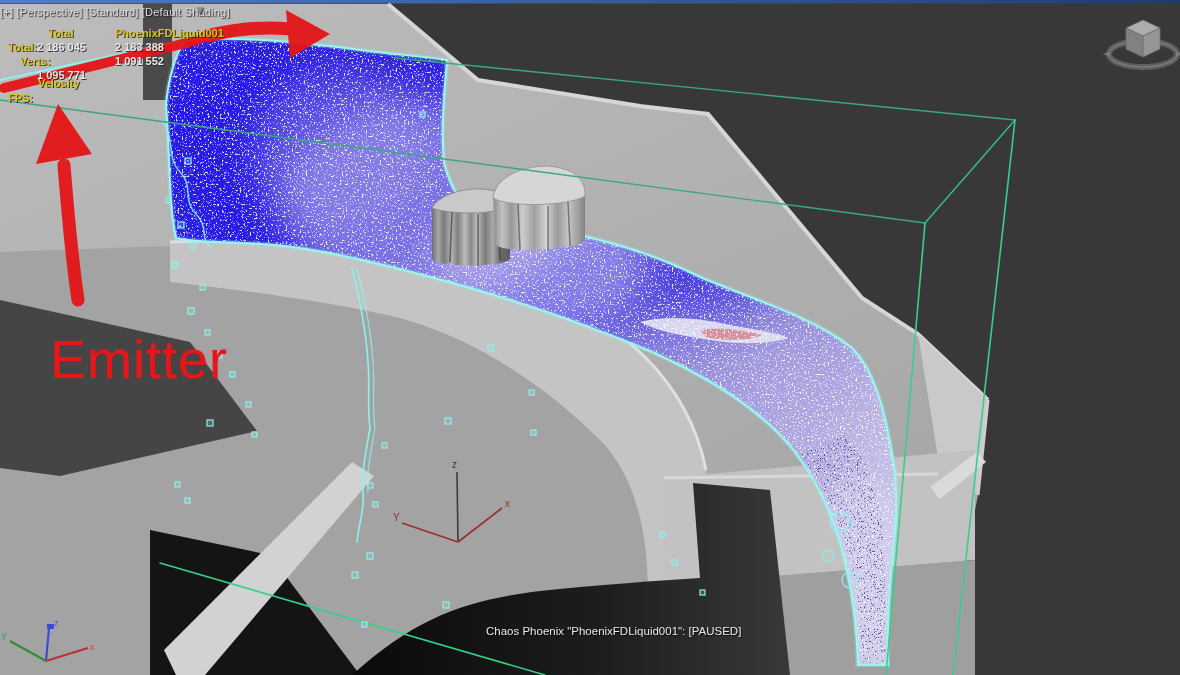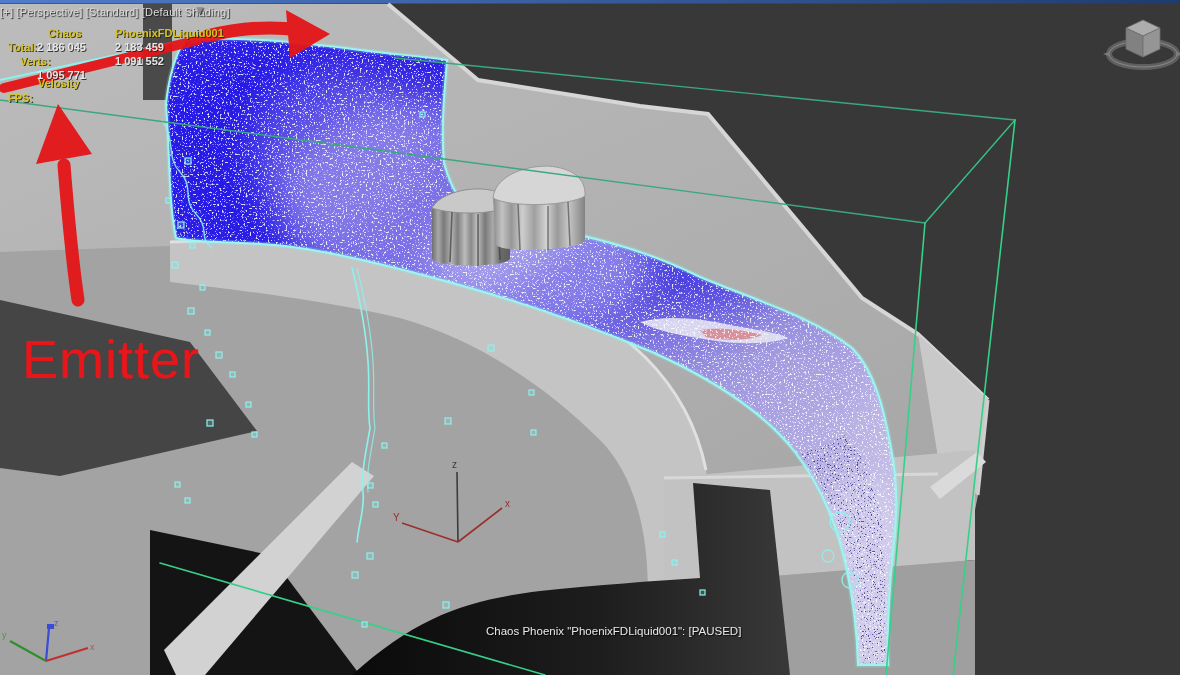--- a/index.html
+++ b/index.html
@@ -8,21 +8,21 @@
   .stage svg{position:absolute;left:0;top:0;}
   .ov{position:absolute;white-space:pre;line-height:1.1;}
   .vp-label{left:0;top:6px;font-size:11px;color:#d9d9d9;
             text-shadow:1px 1px 1px rgba(20,20,20,.9);letter-spacing:.2px;}
   .vp-drop{left:194px;top:4px;font-size:12px;color:#8d8d8d;
            text-shadow:1px 1px 1px rgba(20,20,20,.7);}
   .st{font-size:11px;font-weight:bold;text-shadow:1px 1px 0 rgba(30,30,30,.85);}
   .st-y{color:#d8c41e;}
   .st-w{color:#e8e8e8;}
   .red-note{color:#e6161b;font-size:54px;letter-spacing:1px;
-            text-shadow:0 0 1px rgba(230,22,27,.6);}
+            text-shadow:0 0 1px rgba(230,22,27,.6);margin-left:28px;}
   .status{left:486px;top:625px;font-size:11.5px;color:#e9e9e9;
           text-shadow:1px 1px 1px rgba(0,0,0,.8);}
 </style>
 </head>
 <body>
 
 <div class="stage">
 
 <svg width="1180" height="675" viewBox="0 0 1180 675">
   <defs>
@@ -269,25 +269,25 @@
     <polygon points="330,34 286,10 290,58" stroke="none"></polygon>
     <path d="M78,300 C72,260 68,215 64,165" stroke-width="13" fill="none"></path>
     <polygon points="58,104 36,164 92,154" stroke="none"></polygon>
   </g>
 </svg>
 
 <div class="ov vp-label">[+] [Perspective] [Standard] [Default Shading]</div>
 <div class="ov vp-drop">▼</div>
 
 <div>
-  <span class="ov st st-y" style="left:48px;top:27px">Chaos</span>
+  <span class="ov st st-y" style="left:48px;top:27px">Total</span>
   <span class="ov st st-y" style="left:115px;top:27px">PhoenixFDLiquid001</span>
   <span class="ov st st-y" style="left:8px;top:41px">Total:</span>
   <span class="ov st st-w" style="left:37px;top:41px">2 186 045</span>
-  <span class="ov st st-w" style="left:115px;top:41px">2 183 459</span>
+  <span class="ov st st-w" style="left:115px;top:41px">2 183 388</span>
   <span class="ov st st-y" style="left:20px;top:55px">Verts:</span>
   <span class="ov st st-w" style="left:37px;top:69px">1 095 771</span>
   <span class="ov st st-w" style="left:115px;top:55px">1 091 552</span>
   <span class="ov st st-y" style="left:8px;top:92px">FPS:</span>
   <span class="ov st st-y" style="left:38px;top:77px">Velosity</span>
 </div>
 
 <div class="ov red-note" style="left:22px;top:330px">Emitter</div>
 
 <div class="ov status">Chaos Phoenix "PhoenixFDLiquid001": [PAUSED]</div>

